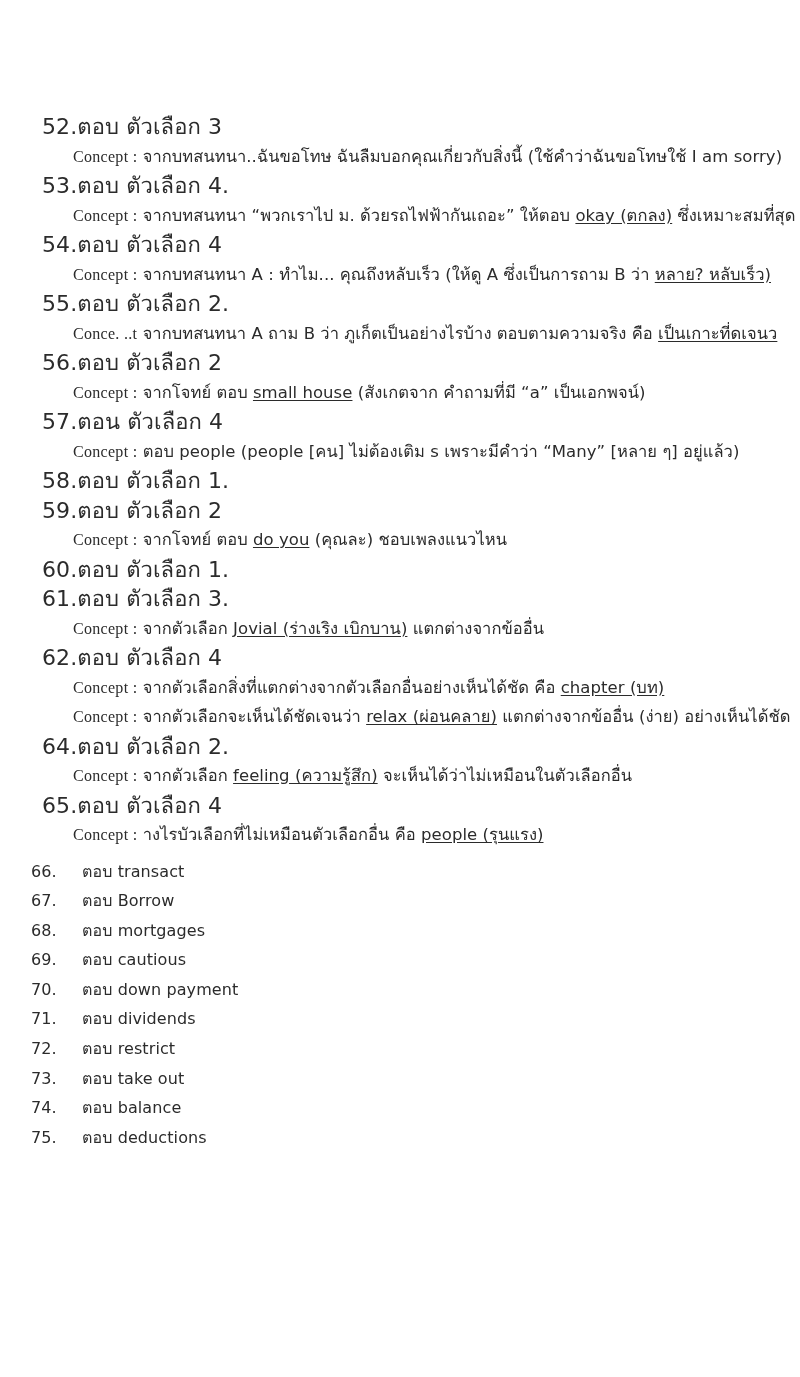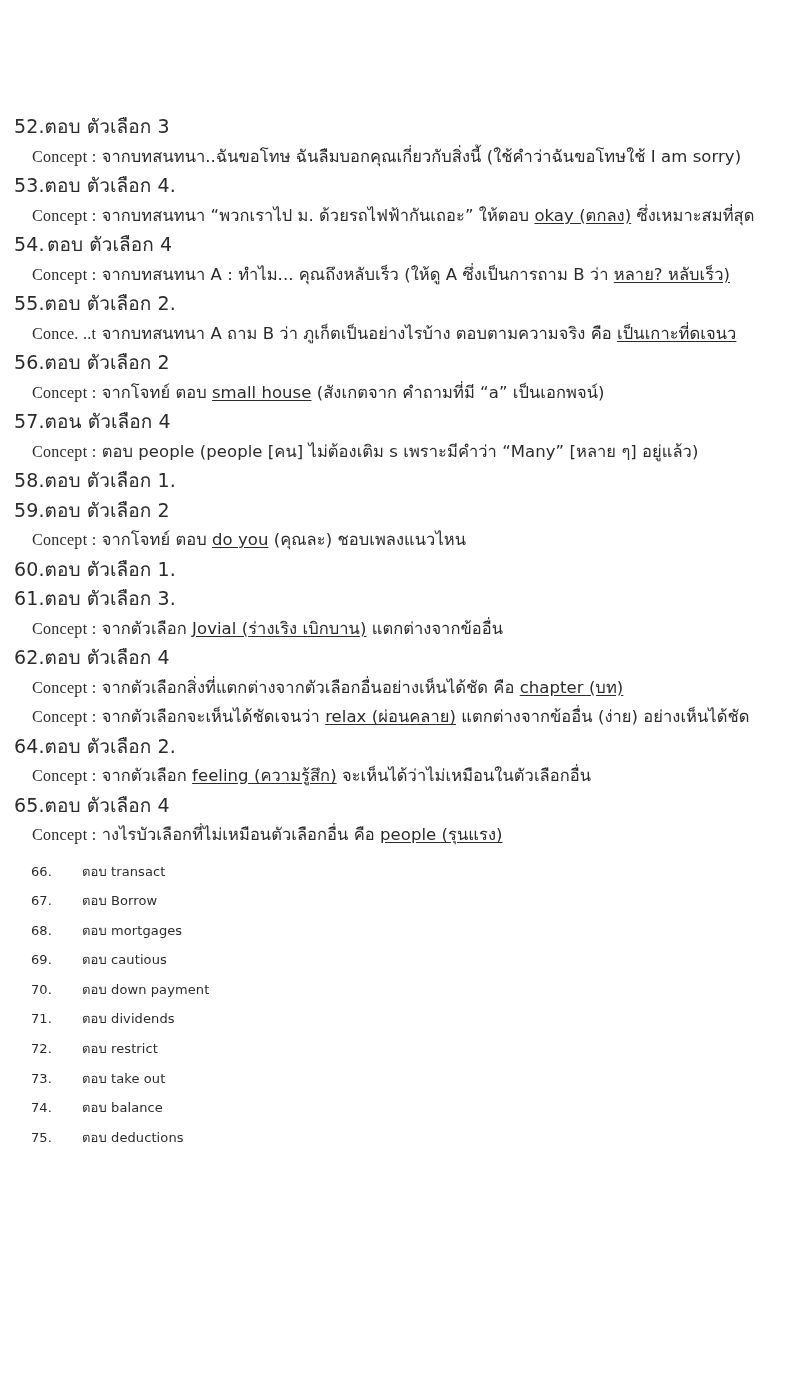--- a/index.html
+++ b/index.html
@@ -29,58 +29,58 @@
     width: 800px;
   }
 
   
   .entry {
     margin: 0 0 0 0;
     padding: 0;
   }
   .answer-line {
     display: block;
-    font-size: 19px;
+    font-size: 22px;
     line-height: 29.5px;
     white-space: nowrap;
-    padding-left: 14px;
+    padding-left: 42px;
     letter-spacing: 0.1px;
   }
   .answer-line .num {
     display: inline-block;
     min-width: 26px;
   }
   .answer-line .num.wide {
     min-width: 33px;
   }
   .answer-line .ans {
     display: inline;
   }
   .concept-line {
     display: block;
     font-size: 16.5px;
     line-height: 29.5px;
     white-space: nowrap;
-    padding-left: 32px;
+    padding-left: 73px;
     letter-spacing: 0.05px;
   }
   .concept-label {
     font-family: "Liberation Serif", "DejaVu Serif", serif;
     font-size: 16px;
     letter-spacing: 0.3px;
   }
   .u {
     text-decoration: underline;
     text-underline-offset: 2px;
   }
 
   
   .simple-line {
     display: block;
-    font-size: 13px;
+    font-size: 16px;
     line-height: 29.6px;
     white-space: nowrap;
     padding-left: 31px;
     letter-spacing: 0.1px;
   }
   .simple-line .num {
     display: inline-block;
     min-width: 51px;
   }
   .simple-list {

